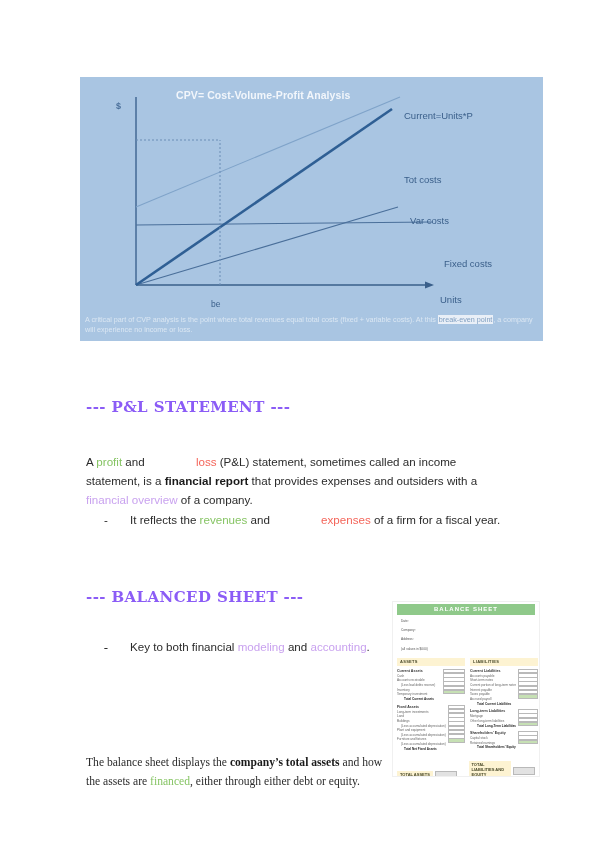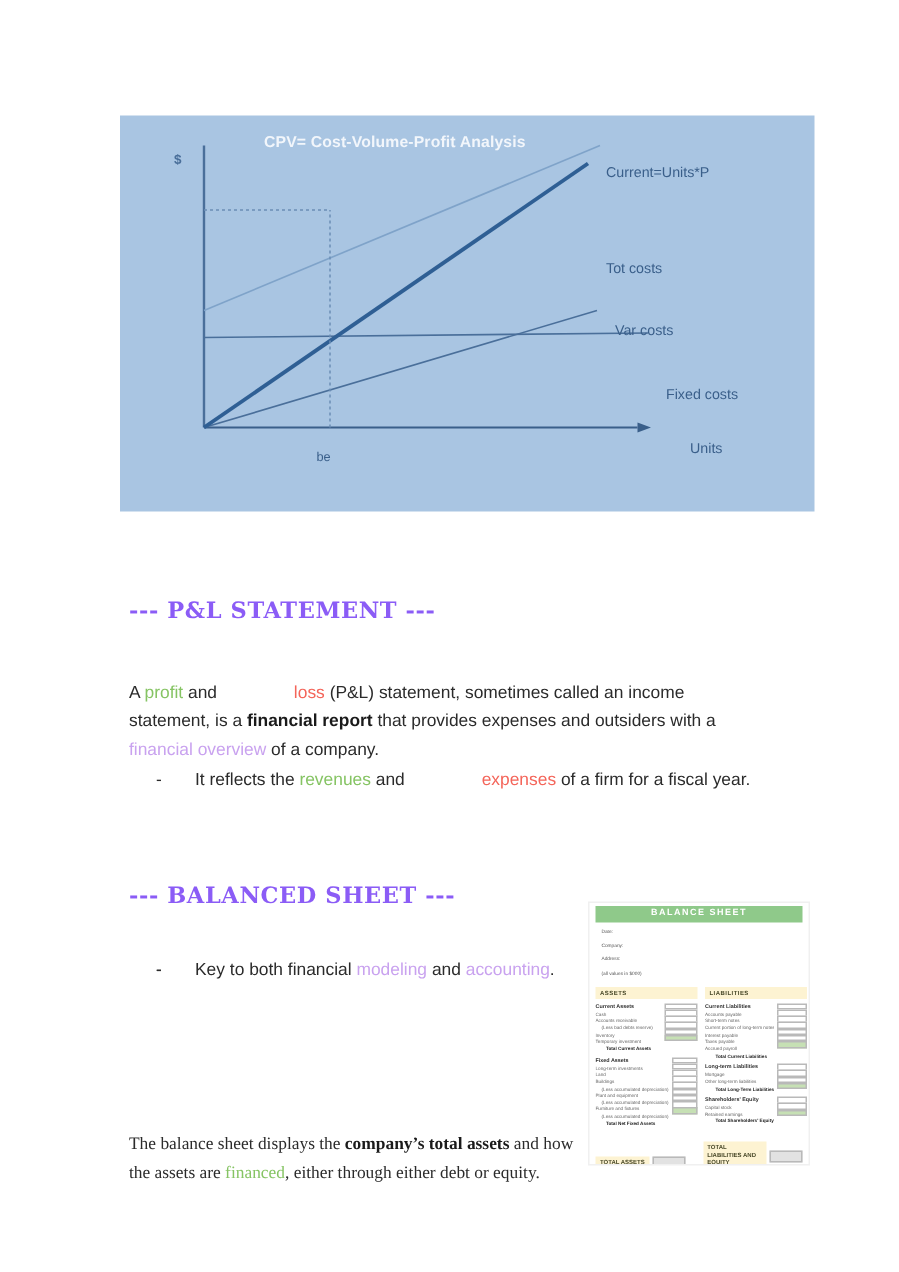--- a/index.html
+++ b/index.html
@@ -50,21 +50,21 @@
   .series-label {
     position: absolute;
     font-size: 9.5px;
     color: #3a5f8a;
     white-space: nowrap;
   }
   .lbl-revenue { left: 324px; top: 33px; }
   .lbl-totcosts { left: 324px; top: 97px; }
   .lbl-varcosts { left: 330px; top: 138px; }
   .lbl-fixedcosts { left: 364px; top: 181px; }
-  .lbl-units { left: 360px; top: 217px; margin-left: 20px; }
+  .lbl-units { left: 360px; top: 217px; }
   .lbl-be {
     position: absolute;
     left: 131px;
     top: 222px;
     font-size: 8.5px;
     color: #3a5f8a;
   }
 
   .chart-caption {
     position: absolute;
@@ -259,20 +259,23 @@
     <line x1="56" y1="63" x2="140" y2="63" stroke="#6b8db5" stroke-width="1" stroke-dasharray="2,2"></line>
   </svg>
 
   <div class="series-label lbl-revenue">Current=Units*P</div>
   <div class="series-label lbl-totcosts">Tot costs</div>
   <div class="series-label lbl-varcosts">Var costs</div>
   <div class="series-label lbl-fixedcosts">Fixed costs</div>
   <div class="series-label lbl-units">Units</div>
   <div class="lbl-be">be</div>
 
+  <div class="chart-caption">
+    <span>A critical part of CVP analysis is the point where total revenues equal total costs (fixed + variable costs). At this </span><span class="hl-break">break-even point</span><span>, a company will experience no income or loss.</span>
+  </div>
 </div>
 
 <div class="sec-heading" id="h-pl">--- P&amp;L STATEMENT ---</div>
 
 <div class="body-text" id="p-pl">
   <span>A </span><span class="c-green">profit</span><span> and </span><span class="c-red">loss</span><span> (P&amp;L) statement, sometimes called an income statement, is a </span><span class="c-bold">financial report</span><span> that provides expenses and outsiders with a </span><span class="c-purple">financial overview</span><span> of a company.</span>
 </div>
 
 <ul class="bullets" id="list-pl">
   <li>

